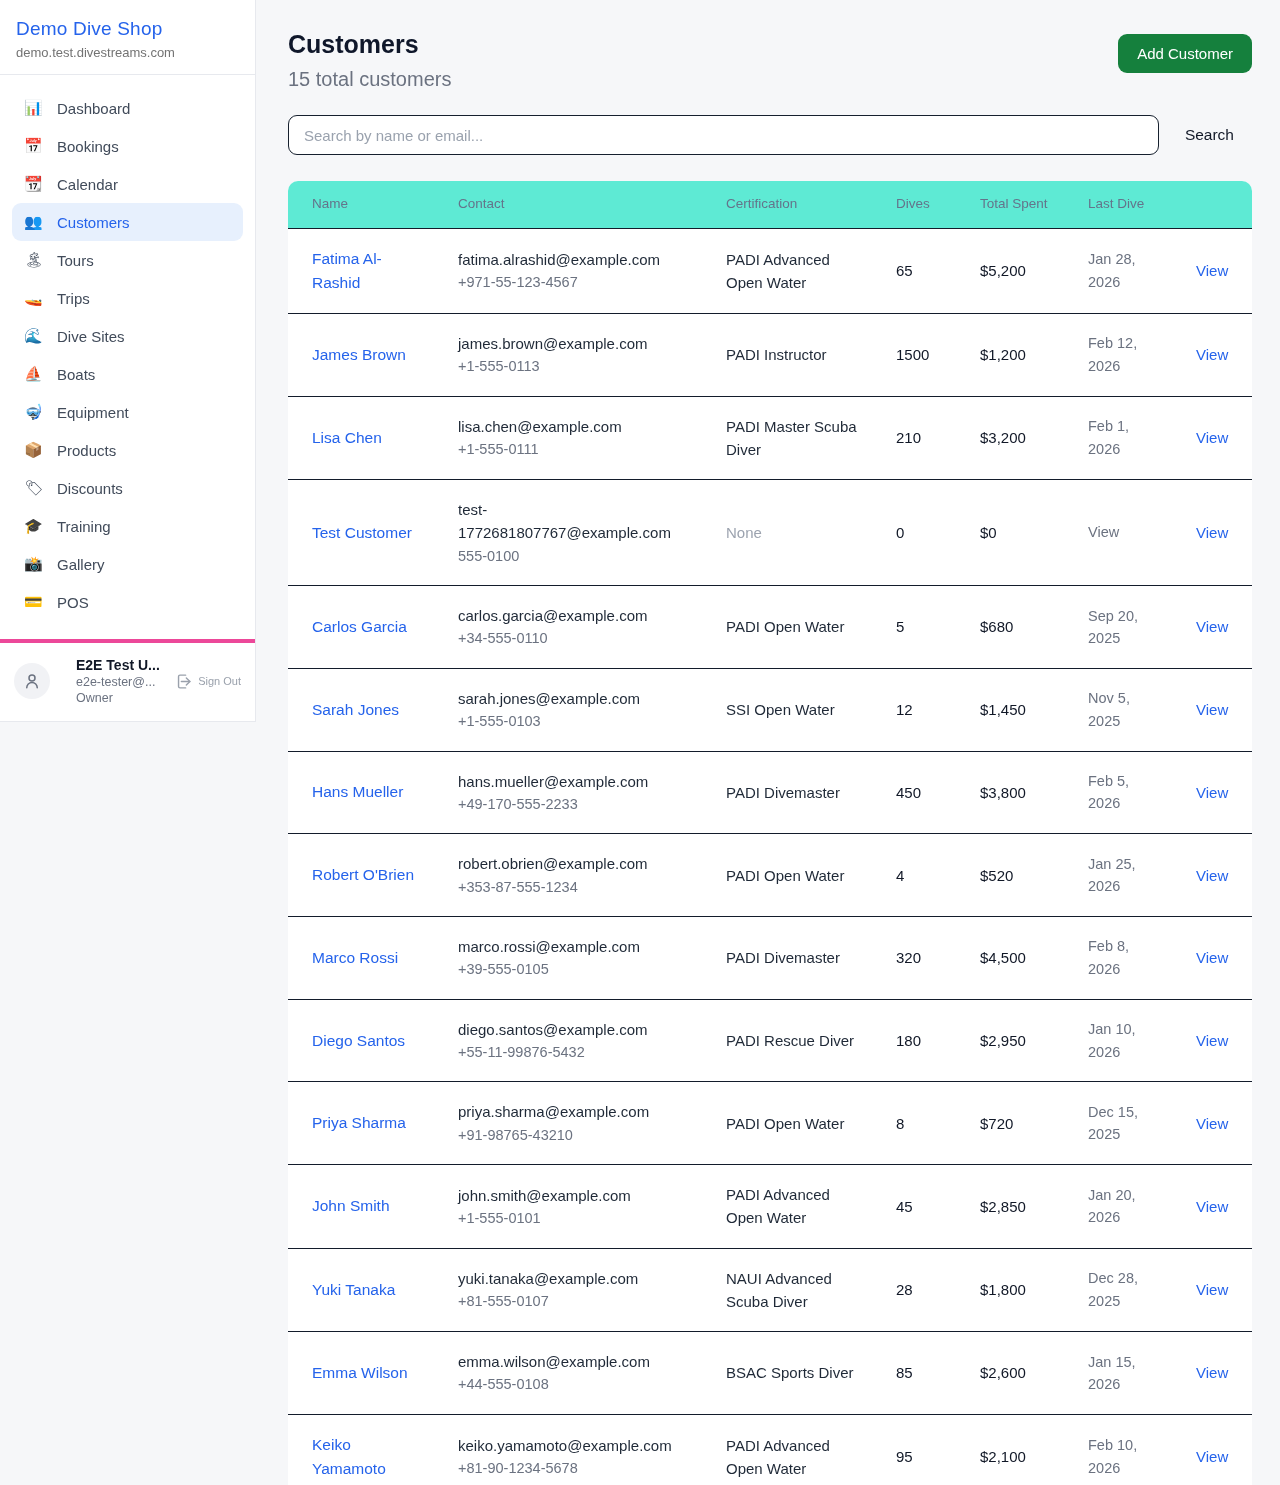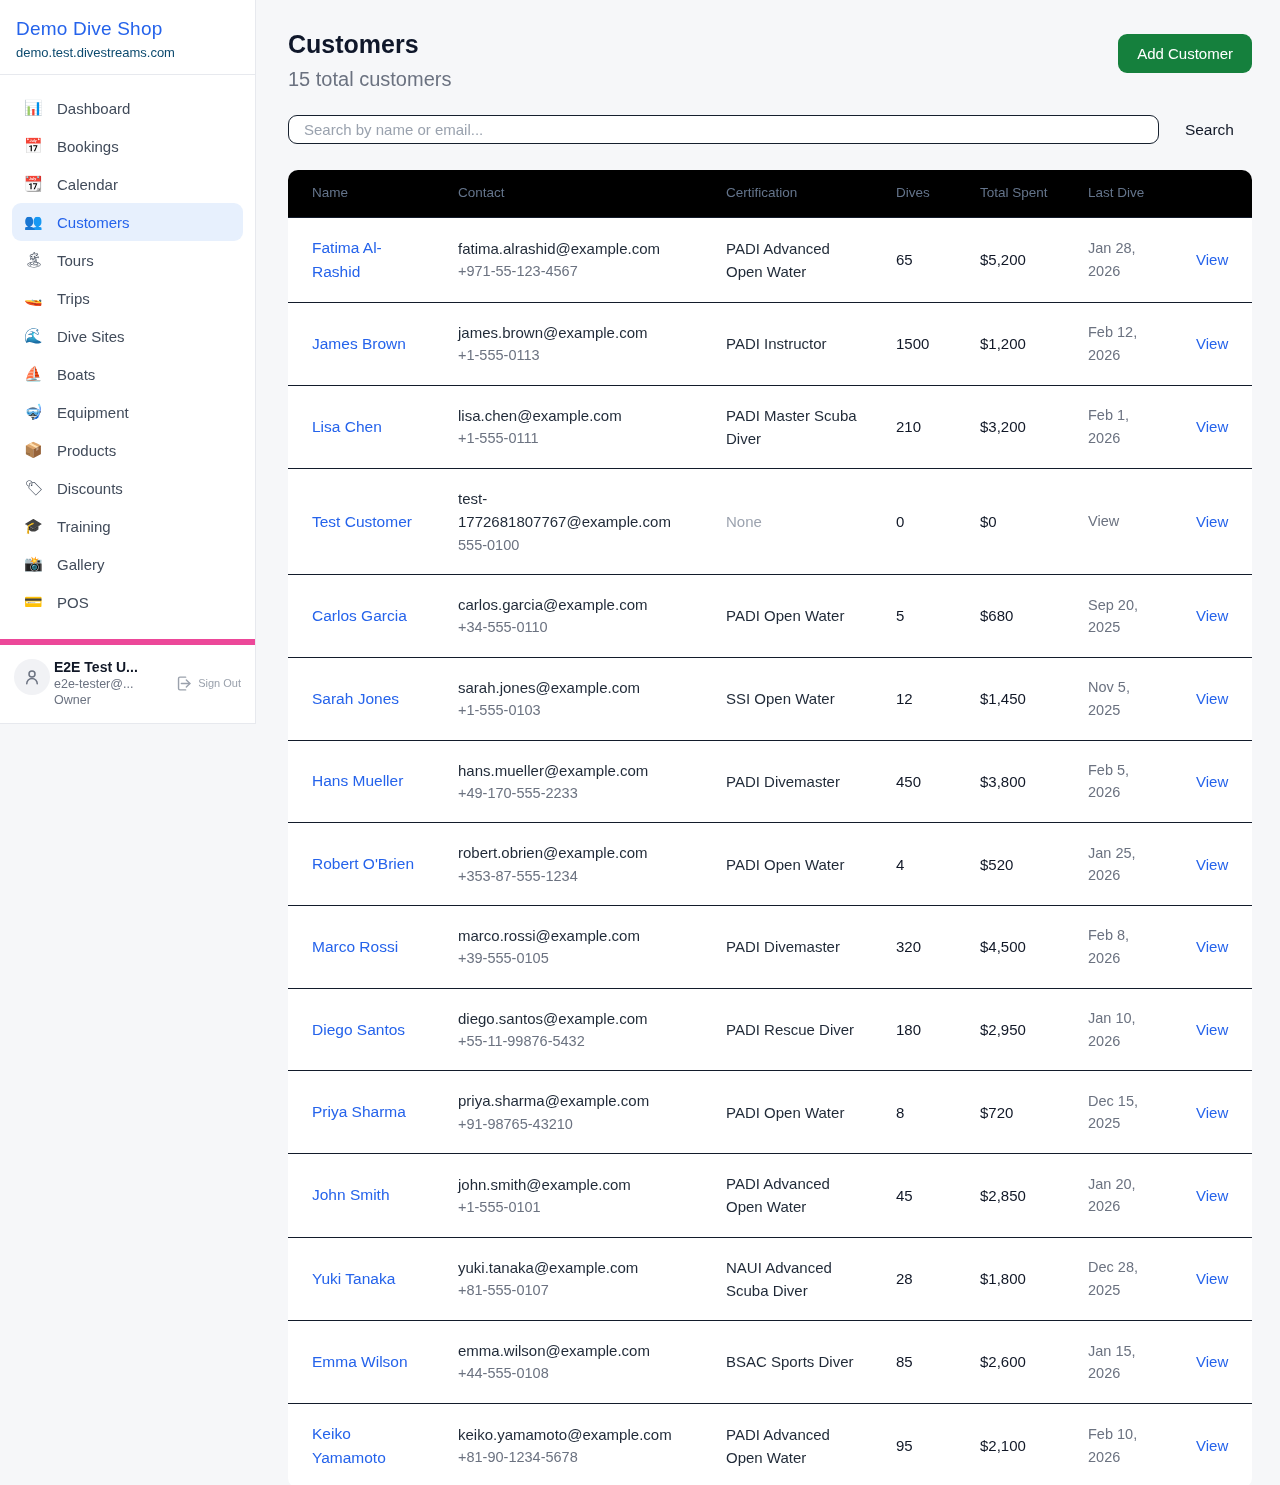--- a/index.html
+++ b/index.html
@@ -13,33 +13,33 @@
 
   
   .sidebar {
     width:256px; flex:0 0 256px;
     background:#ffffff;
     border-right:1px solid #e7e9ee;
     border-bottom:1px solid #e7e9ee;
   }
   .sidebar-header { padding:18px 16px 14px 16px; border-bottom:1px solid #e7e9ee; }
   .shop-title { color:#2563eb; font-size:19px; font-weight:normal; letter-spacing:.2px; }
-  .shop-domain { color:#0c4a6e; font-size:13px; margin-top:5px; }
+  .shop-domain { color:#737373; font-size:13px; margin-top:5px; }
   .nav { padding:14px 12px 18px 12px; }
   .nav-item {
     display:flex; align-items:center; gap:13px;
     padding:10px 12px; border-radius:9px;
     font-size:15px; color:#414b5a; cursor:pointer;
   }
   .nav-item .nav-icon { width:20px; font-size:15px; text-align:center; flex:0 0 20px; }
   .nav-item.active { background:#e7f0fd; color:#2563eb; }
   .sidebar-footer {
-    border-top:6px solid #ec4899;
+    border-top:4px solid #ec4899;
     padding:14px 14px 16px 14px;
-    display:flex; gap:4px;
+    display:flex; align-items:center; gap:26px;
   }
   .avatar {
     width:36px; height:36px; border-radius:50%;
     background:#f1f2f5; display:flex; align-items:center; justify-content:center;
     flex:0 0 36px;
   }
   .user-meta { min-width:0; }
   .user-name { font-size:14px; font-weight:bold; color:#111827; white-space:nowrap; }
   .user-email, .user-role { font-size:12.5px; color:#6b7280; margin-top:2px; white-space:nowrap; }
   .signout-btn {
@@ -54,39 +54,39 @@
   .page-title { font-size:25px; font-weight:bold; color:#0f172a; }
   .page-subtitle { font-size:20px; color:#6b7280; margin-top:9px; }
   .add-btn {
     background:#15803d; color:#ffffff; border:none; border-radius:9px;
     font-size:15px; font-family:inherit; font-weight:500;
     padding:11px 19px; cursor:pointer; margin-top:4px;
   }
 
   .search-row { display:flex; align-items:center; margin-top:24px; }
   .search-input {
-    flex:1; height:29px;
+    flex:1; height:40px;
     border:1px solid #16202e; border-radius:9px; background:#fff;
     padding:0 15px; font-size:15px; font-family:inherit; color:#111827;
   }
   .search-input::placeholder { color:#9aa2ae; }
   .search-btn {
     background:none; border:none; font-family:inherit;
     font-size:15.5px; color:#111827; padding:0 18px 0 26px; cursor:pointer;
   }
 
   
   .table-card {
     margin-top:26px; background:#ffffff; border-radius:10px; overflow:hidden;
   }
   table { width:100%; border-collapse:collapse; table-layout:fixed; }
   col.c-name{width:146px} col.c-contact{width:268px} col.c-cert{width:170px}
   col.c-dives{width:84px} col.c-spent{width:108px} col.c-last{width:108px} col.c-view{width:80px}
   thead th {
-    background:#000000; text-align:left; font-weight:400;
+    background:#5eead4; text-align:left; font-weight:400;
     color:#64748b; font-size:13.5px; line-height:1.55;
     padding:13px 8px 13px 24px; border-bottom:1px solid #131c2b;
     vertical-align:middle;
   }
   tbody td {
     padding:18px 8px 18px 24px; vertical-align:middle;
     border-bottom:1px solid #131c2b; font-size:15px; line-height:1.55;
   }
   tbody tr:last-child td { border-bottom:none; }
   .name-link { color:#2563eb; text-decoration:none; font-size:15.5px; }

